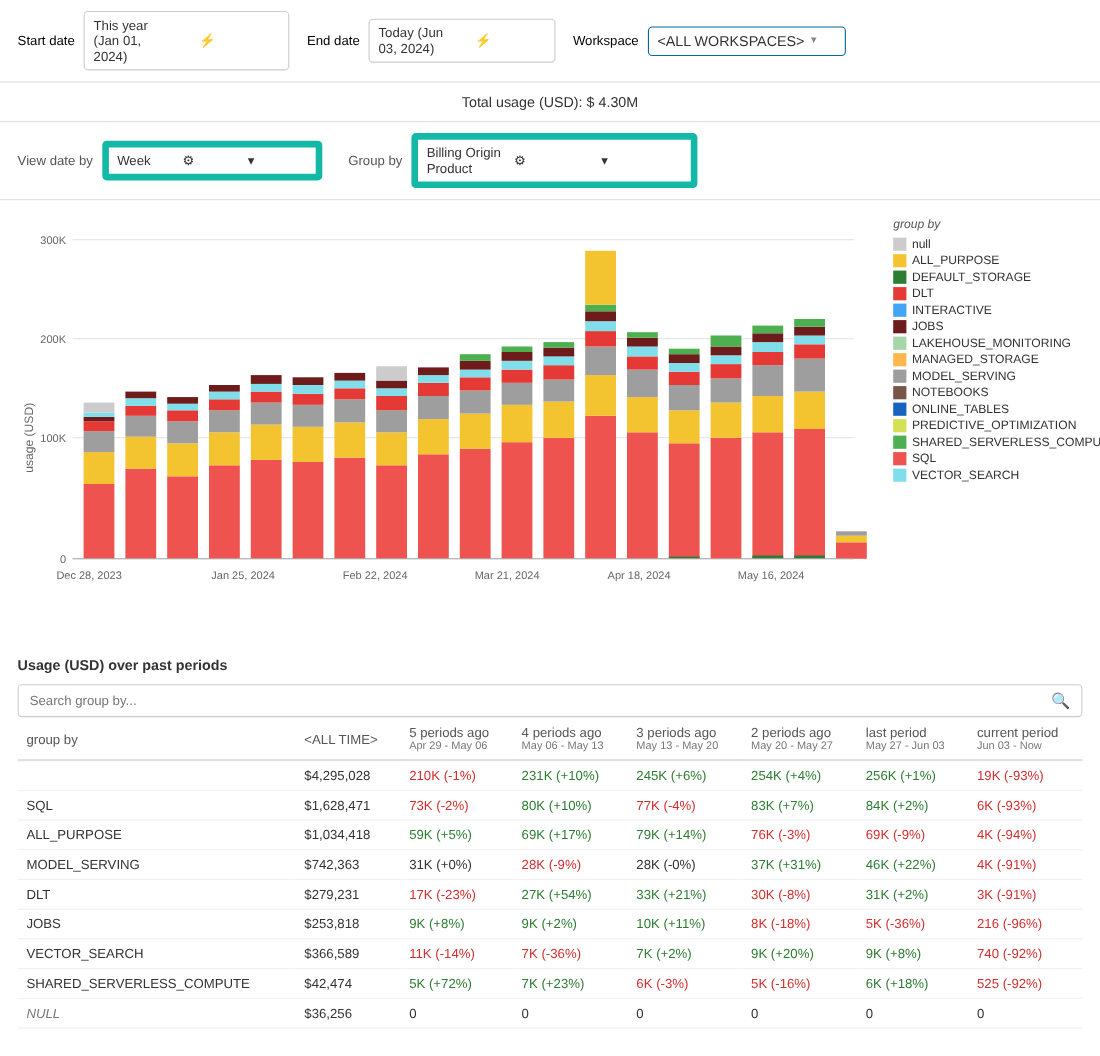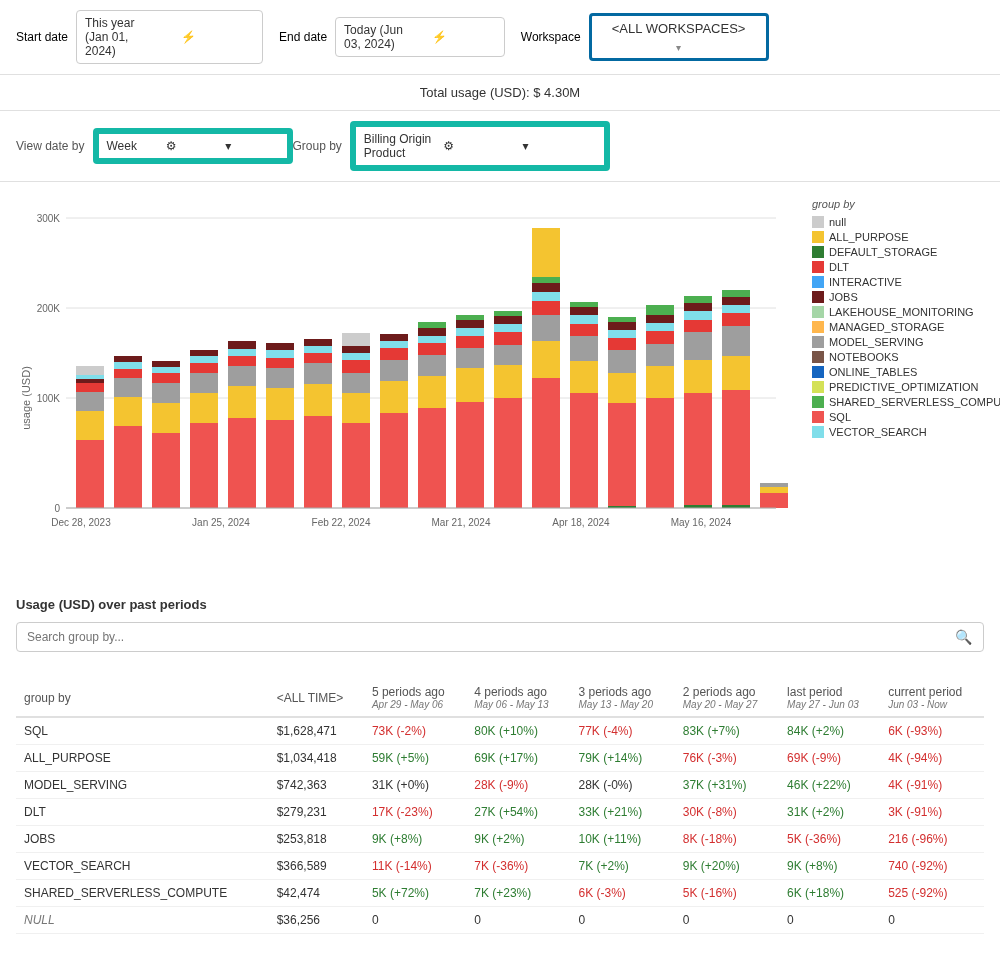--- a/index.html
+++ b/index.html
@@ -17,20 +17,21 @@
     }
     .filter-input span { font-size: 12px; color: #333; flex: 1; }
     .filter-icon { color: #aaa; font-size: 14px; }
 
     .total-bar {
       text-align: center; padding: 10px; font-size: 13px; color: #333; border-bottom: 1px solid #e0e0e0;
     }
 
     .controls-bar {
       display: flex; align-items: center; padding: 10px 16px; border-bottom: 1px solid #e0e0e0;
+      gap: 24px;
     }
     .control-group { display: flex; align-items: center; gap: 8px; }
     .control-label { font-size: 12px; color: #555; }
     .control-select {
       display: flex; align-items: center; border: 6px solid #14b8a6; border-radius: 4px;
       padding: 5px 8px; background: #fff; gap: 6px; min-width: 200px;
     }
     .control-select span { font-size: 12px; color: #333; flex: 1; }
 
     .chart-container { padding: 16px; position: relative; }
@@ -39,41 +40,41 @@
     .chart-legend { width: 200px; font-size: 11px; }
     .legend-title { font-size: 11px; color: #555; margin-bottom: 6px; font-style: italic; }
     .legend-item { display: flex; align-items: center; gap: 5px; margin-bottom: 3px; }
     .legend-color { width: 12px; height: 12px; flex-shrink: 0; }
     .legend-text { font-size: 11px; color: #333; }
 
     .table-section { padding: 0 16px 16px; }
     .table-title { font-size: 13px; font-weight: 700; margin-bottom: 10px; }
     .search-bar {
       display: flex; align-items: center; border: 1px solid #ccc; border-radius: 4px;
-      padding: 6px 10px; margin-bottom: 27px; background: #fff;
+      padding: 6px 10px; margin-bottom: 1px; background: #fff;
     }
     .search-bar input {
       border: none; outline: none; flex: 1; font-size: 12px; color: #333;
     }
     .search-icon { color: #aaa; font-size: 14px; }
 
     table { width: 100%; border-collapse: collapse; font-size: 12px; }
     th { text-align: left; padding: 6px 8px; color: #555; font-weight: 500; border-bottom: 2px solid #e0e0e0; }
     td { padding: 6px 8px; border-bottom: 1px solid #f0f0f0; }
-    .sub-date { font-size: 10px; color: #777; font-weight: 400; display: block; font-style: italic; }
+    .sub-date { font-size: 10px; color: #777; font-weight: 400; display: block; }
     .neg { color: #d32f2f; }
     .green { color: #2e7d32; }
     .row-name { font-weight: 500; }
     .italic { font-style: italic; color: #777; }
 
     .chevron { font-size: 10px; color: #888; }
 
     .workspace-select {
-      display: flex; align-items: center; border: 3px solid #0369a1; border-radius: 4px;
-      padding: 5px 8px; background: #fff; gap: 6px; min-width: 180px; flex-direction: column;
+      display: flex; align-items: flex-start; border: 1px solid #0369a1; border-radius: 4px;
+      padding: 5px 8px; background: #fff; gap: 6px; min-width: 180px;
     }
   </style>
 </head>
 <body>
 
 <div class="top-bar">
   <div class="filter-group">
     <span class="filter-label">Start date</span>
     <div class="filter-input">
       <span>This year (Jan 01, 2024)</span>
@@ -375,20 +376,30 @@
         <th>5 periods ago<span class="sub-date">Apr 29 - May 06</span></th>
         <th>4 periods ago<span class="sub-date">May 06 - May 13</span></th>
         <th>3 periods ago<span class="sub-date">May 13 - May 20</span></th>
         <th>2 periods ago<span class="sub-date">May 20 - May 27</span></th>
         <th>last period<span class="sub-date">May 27 - Jun 03</span></th>
         <th>current period<span class="sub-date">Jun 03 - Now</span></th>
       </tr>
     </thead>
     <tbody id="table-body">
         <tr>
+          <td class="row-name"><total></total></td>
+          <td>$4,295,028</td>
+          <td class="neg">210K (-1%)</td>
+          <td class="green">231K (+10%)</td>
+          <td class="green">245K (+6%)</td>
+          <td class="green">254K (+4%)</td>
+          <td class="green">256K (+1%)</td>
+          <td class="neg">19K (-93%)</td>
+        </tr>
+        <tr>
           <td class="row-name">SQL</td>
           <td>$1,628,471</td>
           <td class="neg">73K (-2%)</td>
           <td class="green">80K (+10%)</td>
           <td class="neg">77K (-4%)</td>
           <td class="green">83K (+7%)</td>
           <td class="green">84K (+2%)</td>
           <td class="neg">6K (-93%)</td>
         </tr>
         <tr>

